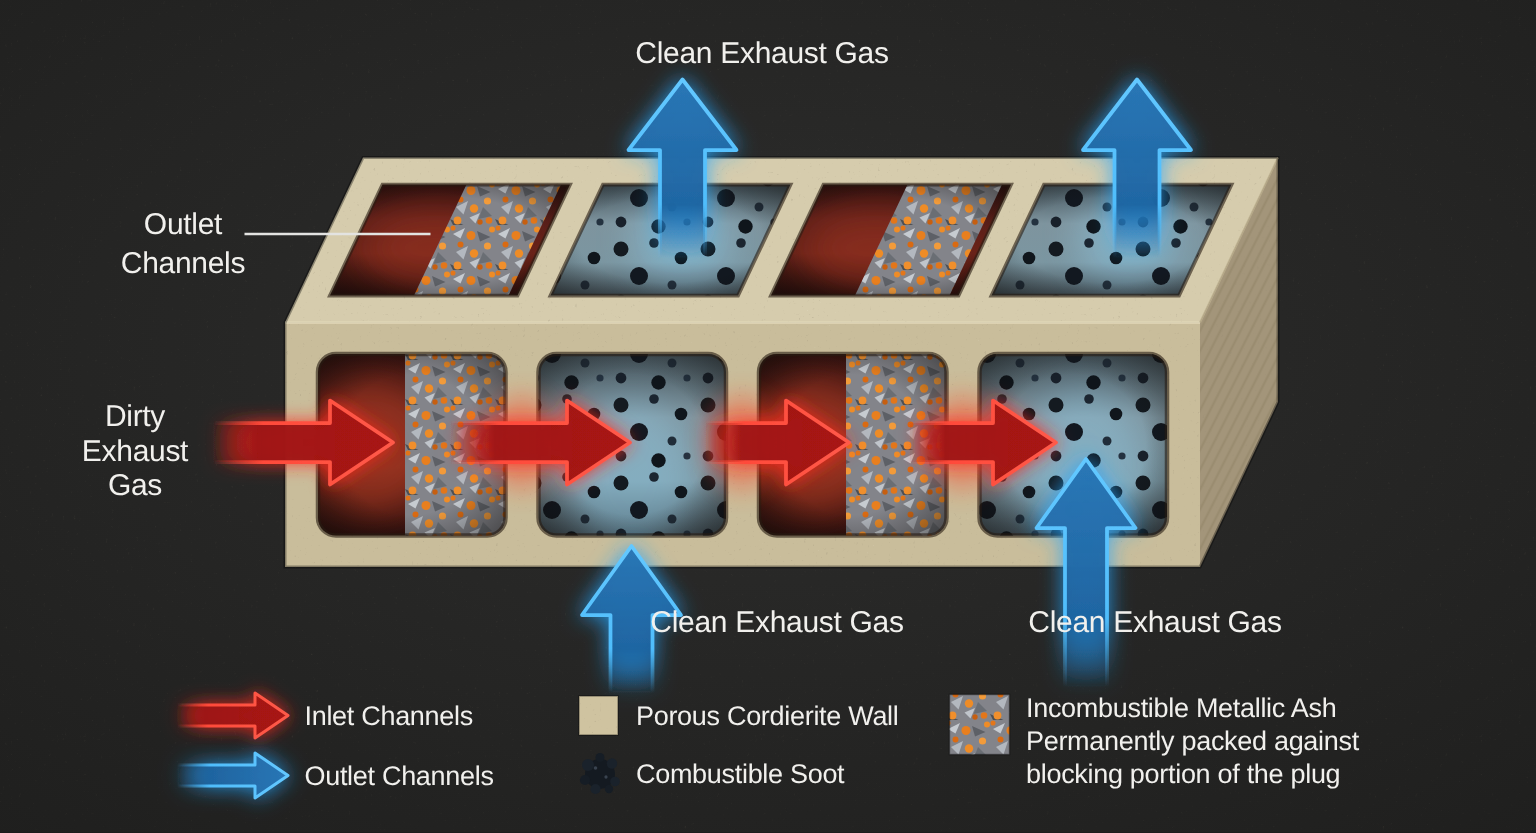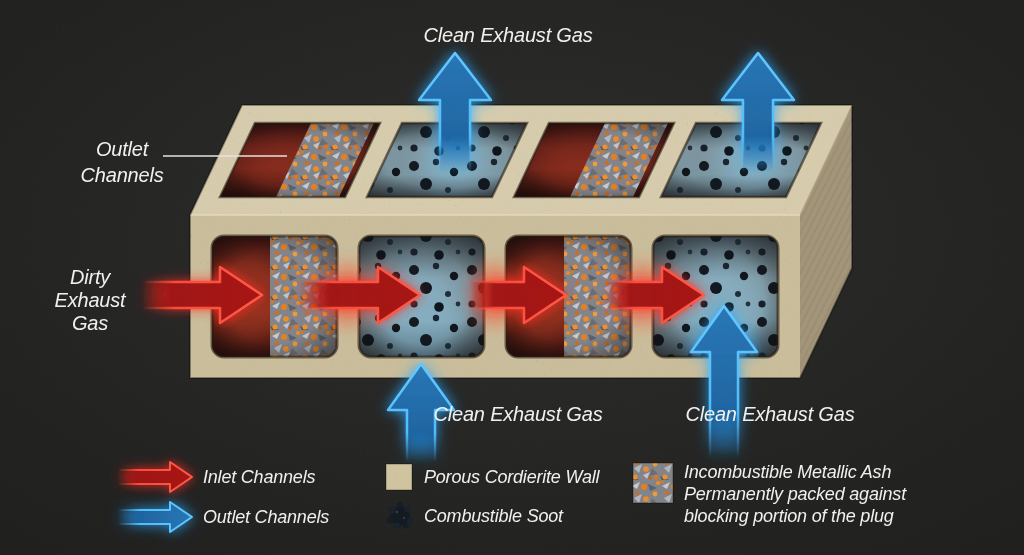--- a/index.html
+++ b/index.html
@@ -1,16 +1,16 @@
 <!DOCTYPE html>
 <html><head>
 <meta charset="utf-8">
 <style>
   html,body{margin:0;padding:0;background:#161616;}
-  .stage{width:1024px;height:555px;position:relative;overflow:hidden;background:#272726;font-style:italic;}
+  .stage{width:1024px;height:555px;position:relative;overflow:hidden;background:#272726;}
   svg{display:block;}
   text{font-family:"Liberation Sans", sans-serif; fill:#f1f0ed; letter-spacing:-0.2px;}
   .lbl{font-size:20px;}
   .leg{font-size:18px;}
 </style>
 </head>
 <body>
 
 <div class="stage">
 <svg width="1024" height="555" viewBox="0 0 1024 555">

